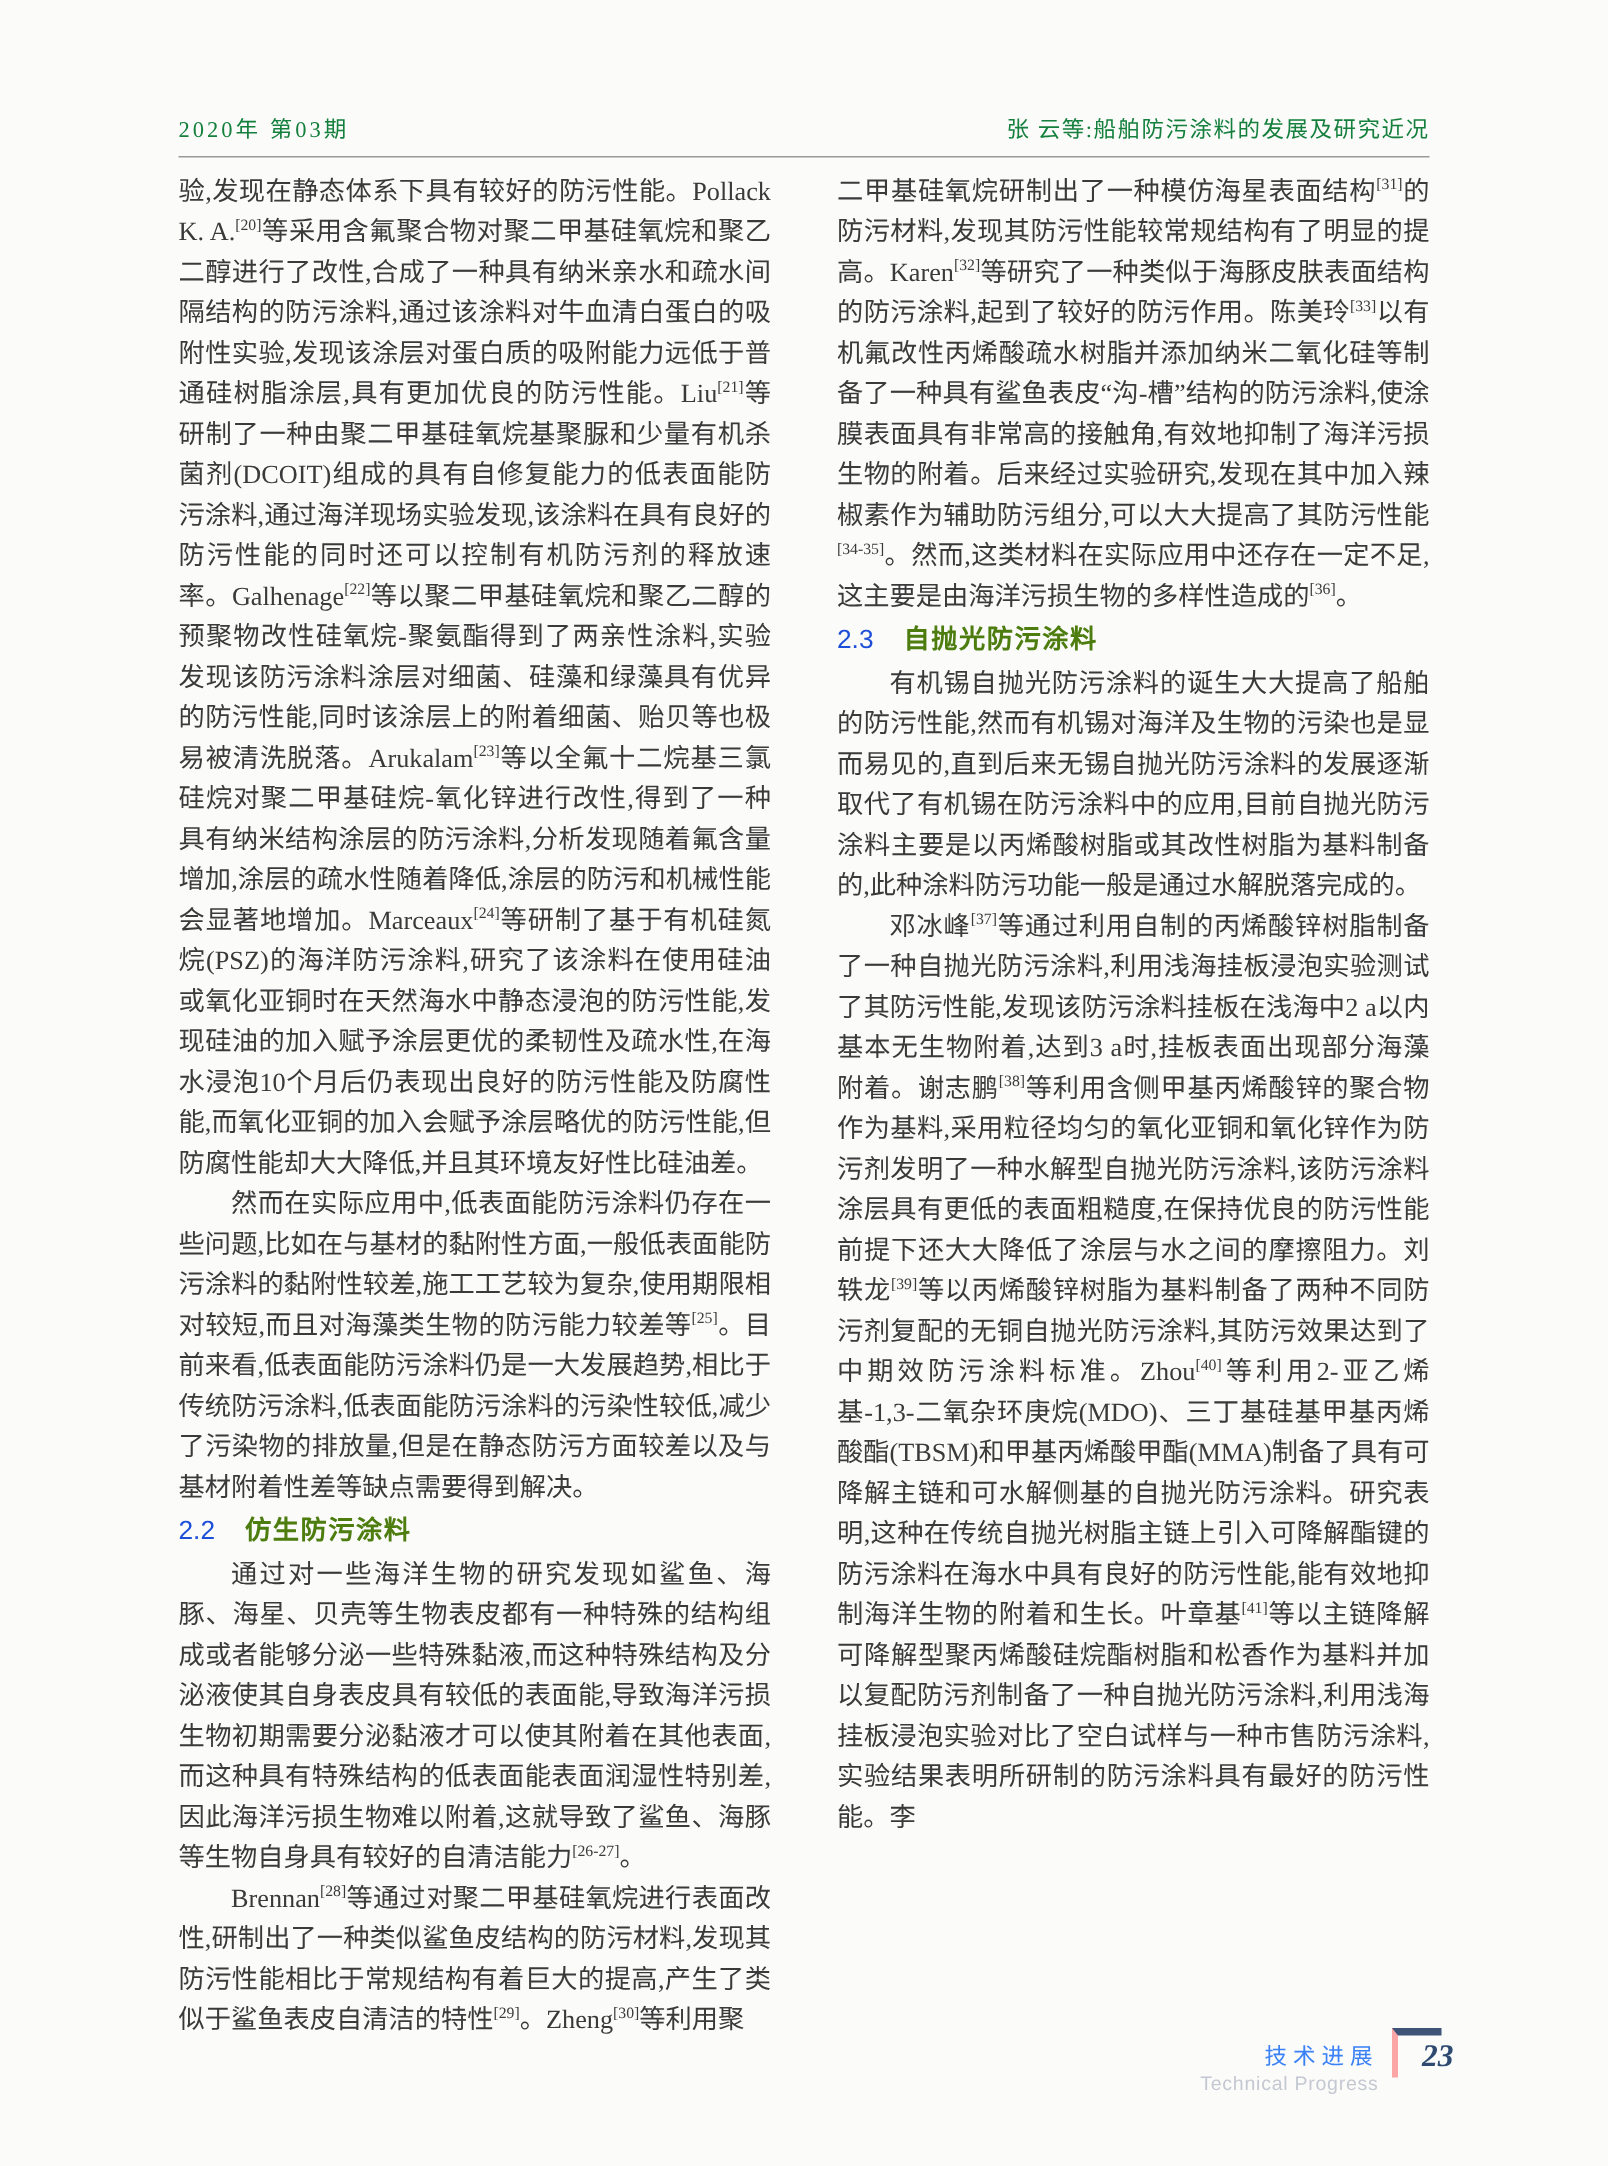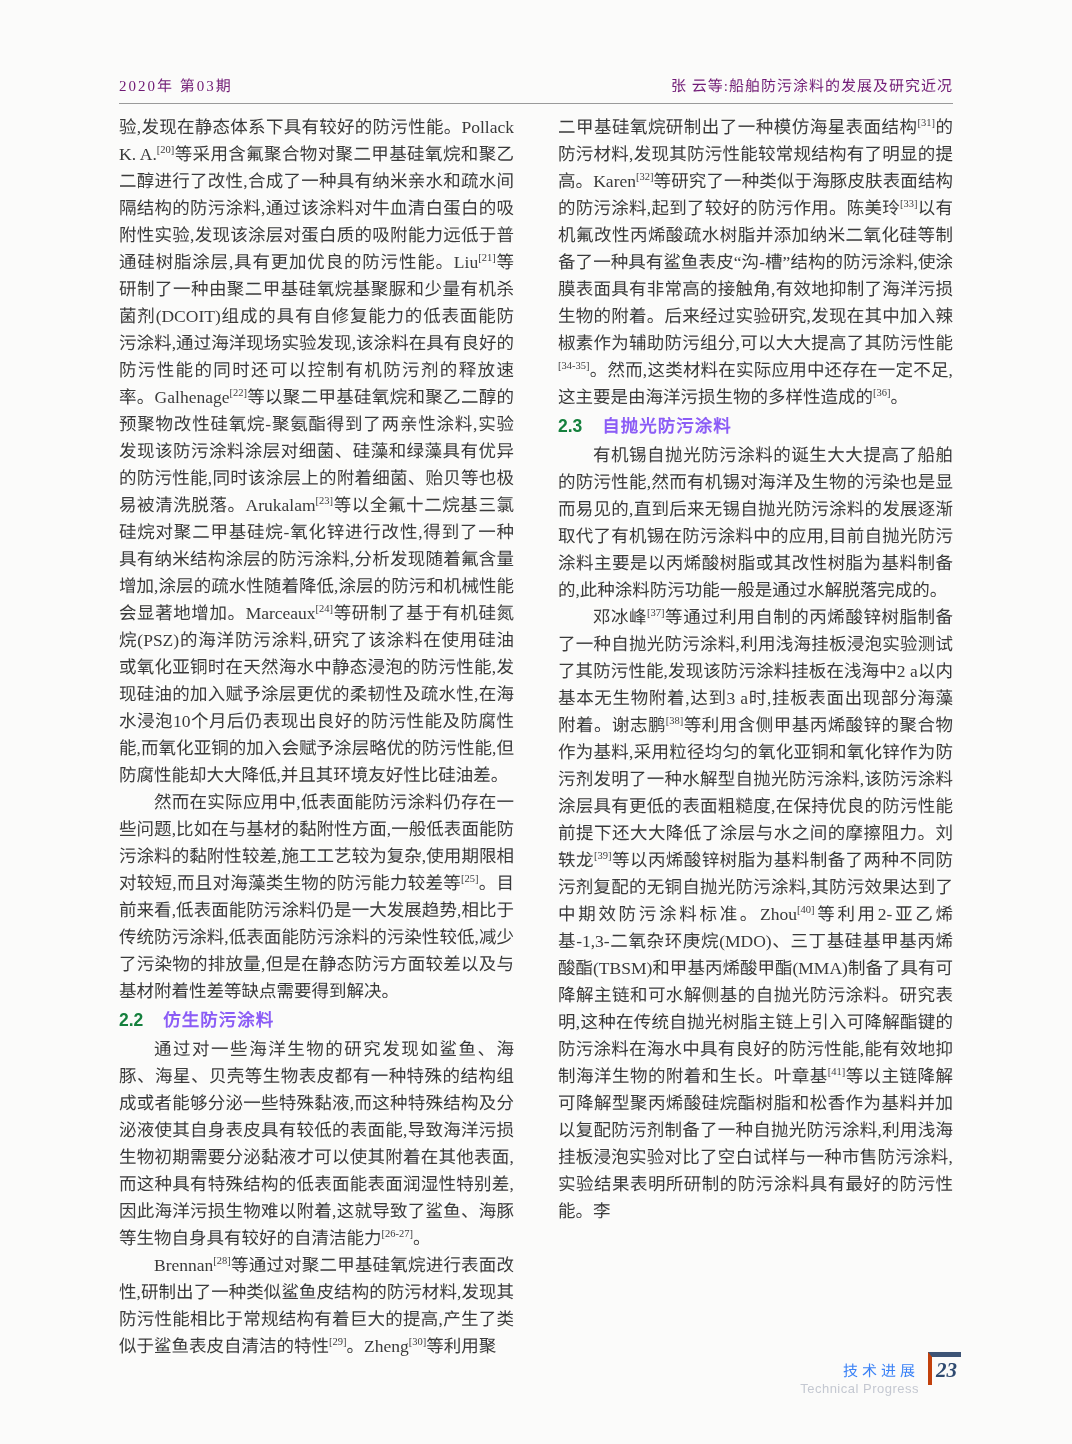--- a/index.html
+++ b/index.html
@@ -8,21 +8,21 @@
     background:#fbfbfa;
     font-family:"Liberation Serif","DejaVu Serif",serif;
     -webkit-font-smoothing:antialiased;
   }
   .page{position:relative;width:1072px;height:1444px;overflow:hidden;}
 
   
   .header{
     position:absolute;left:119px;top:74px;width:834px;
     display:flex;justify-content:space-between;align-items:flex-end;
-    font-size:15px;color:#701a75;letter-spacing:1px;
+    font-size:15px;color:#15803d;letter-spacing:1px;
     padding-bottom:8px;border-bottom:1px solid #9a9a9a;
   }
   .header .issue{letter-spacing:2px;}
 
   
   .columns{
     position:absolute;left:119px;top:114px;width:834px;
     display:flex;gap:44px;
   }
   .column{
@@ -36,39 +36,39 @@
     font-size:0.6em;
     vertical-align:super;
     line-height:0;
     letter-spacing:0;
   }
   .section-heading{
     font-family:"Liberation Sans","DejaVu Sans",sans-serif;
     font-size:17.5px;line-height:29px;
     margin:1px 0 1px 0;
   }
-  .sec-num{color:#15803d;font-weight:bold;margin-right:20px;}
-  .sec-title{color:#8b5cf6;font-weight:bold;letter-spacing:1px;}
+  .sec-num{color:#1d4ed8;font-weight:normal;margin-right:20px;}
+  .sec-title{color:#4d7c0f;font-weight:bold;letter-spacing:1px;}
 
   
   .footer{
     position:absolute;right:111px;top:1352px;
     display:flex;align-items:flex-start;
   }
   .footer-text{
     text-align:right;margin-top:7px;margin-right:9px;
     font-family:"Liberation Sans","DejaVu Sans",sans-serif;
   }
   .footer-cn{font-size:15px;color:#3b82f6;letter-spacing:4px;}
   .footer-en{font-size:13px;color:#c4c8d1;letter-spacing:0.5px;margin-top:1px;}
   .page-num-box{
     width:33px;height:33px;
     border-top:5px solid #3d5476;
-    border-left:4px solid #c2410c;
-    padding:1px 0 0 4px;
+    border-left:4px solid #fca5a5;
+    padding:1px 0 0 16px;
     box-sizing:border-box;
   }
   .page-num{
     font-family:"Liberation Serif","DejaVu Serif",serif;
     font-style:italic;font-weight:bold;
     font-size:21px;color:#2e4a70;
   }
 </style>
 </head>
 <body>

